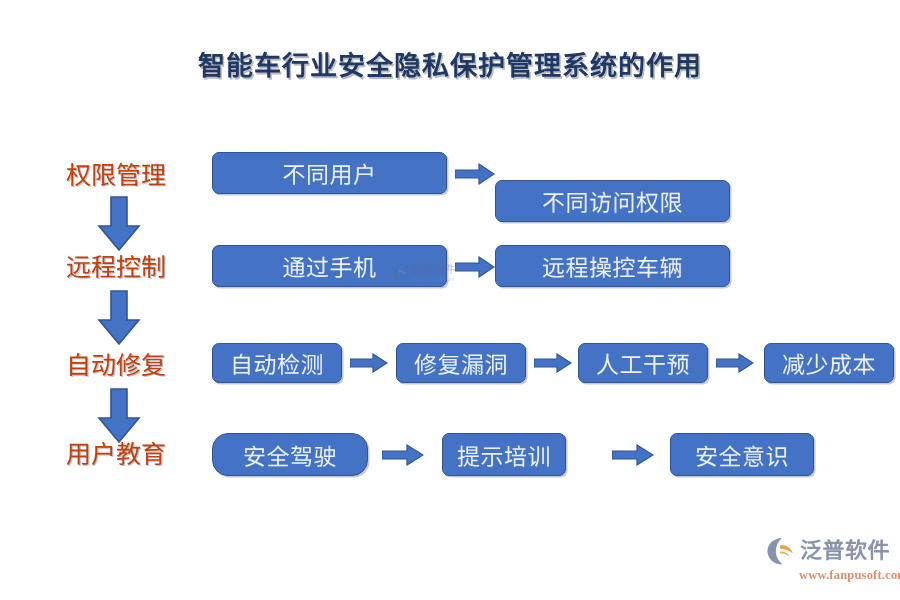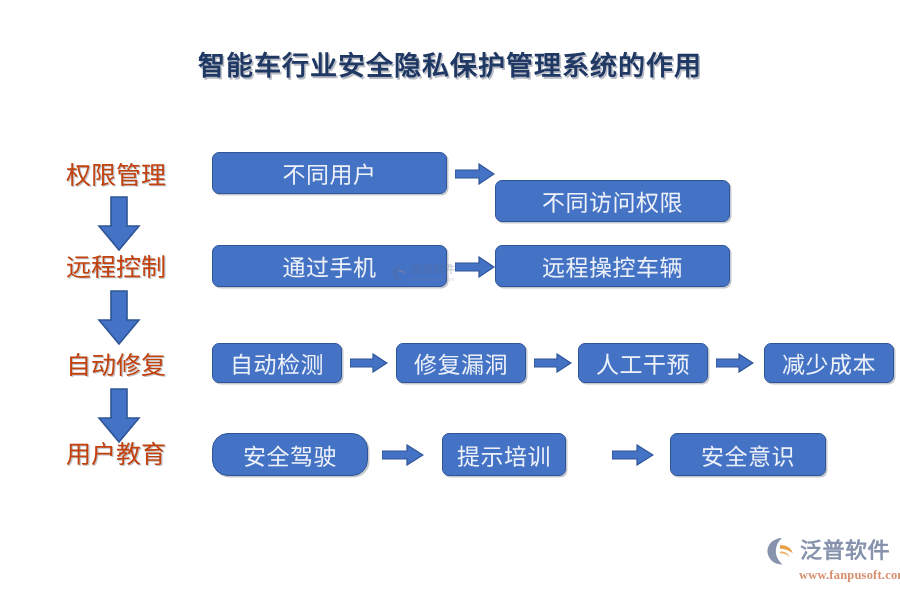--- a/index.html
+++ b/index.html
@@ -257,21 +257,21 @@
   </div>
 
   <div class="node" style="left:442px; top:433px; width:124px; height:43px;">提示培训</div>
 
   <div class="h-arrow" style="left:612px; top:444px; width:42px; height:22px;">
     <svg viewBox="0 0 42 22" preserveAspectRatio="none" xmlns="http://www.w3.org/2000/svg">
       <polygon points="0,7 25,7 25,1 41,11 25,21 25,15 0,15" fill="#4472C4" stroke="#2F5597" stroke-width="1.2"></polygon>
     </svg>
   </div>
 
-  <div class="node" style="left:670px; top:433px; width:156px; height:43px;">安全意识</div>
+  <div class="node" style="left:670px; top:433px; width:144px; height:43px;">安全意识</div>
 
   <div class="brand">
     <div class="brand-top">
       <svg class="brand-mark" viewBox="0 0 32 32" xmlns="http://www.w3.org/2000/svg">
         <path d="M17 2 C8 2 1.5 9 1.5 16 C1.5 23.5 8 30.5 17.5 30.5 C12.5 25.5 10.5 21 10.5 16 C10.5 10.5 12.5 6 17 2 Z" fill="#8793ad"></path>
         <path d="M15 9.5 C22 9.5 27.5 13 28.5 18.5 C24 15 19.5 13.5 15 13.5 Z" fill="#e8a14a"></path>
         <path d="M15 16.5 C20 16.5 24 18.5 25 22 C21.5 19.5 18.5 18.5 15 18.5 Z" fill="#e8a14a" opacity="0.85"></path>
       </svg>
       <span class="brand-name">泛普软件</span>
     </div>

